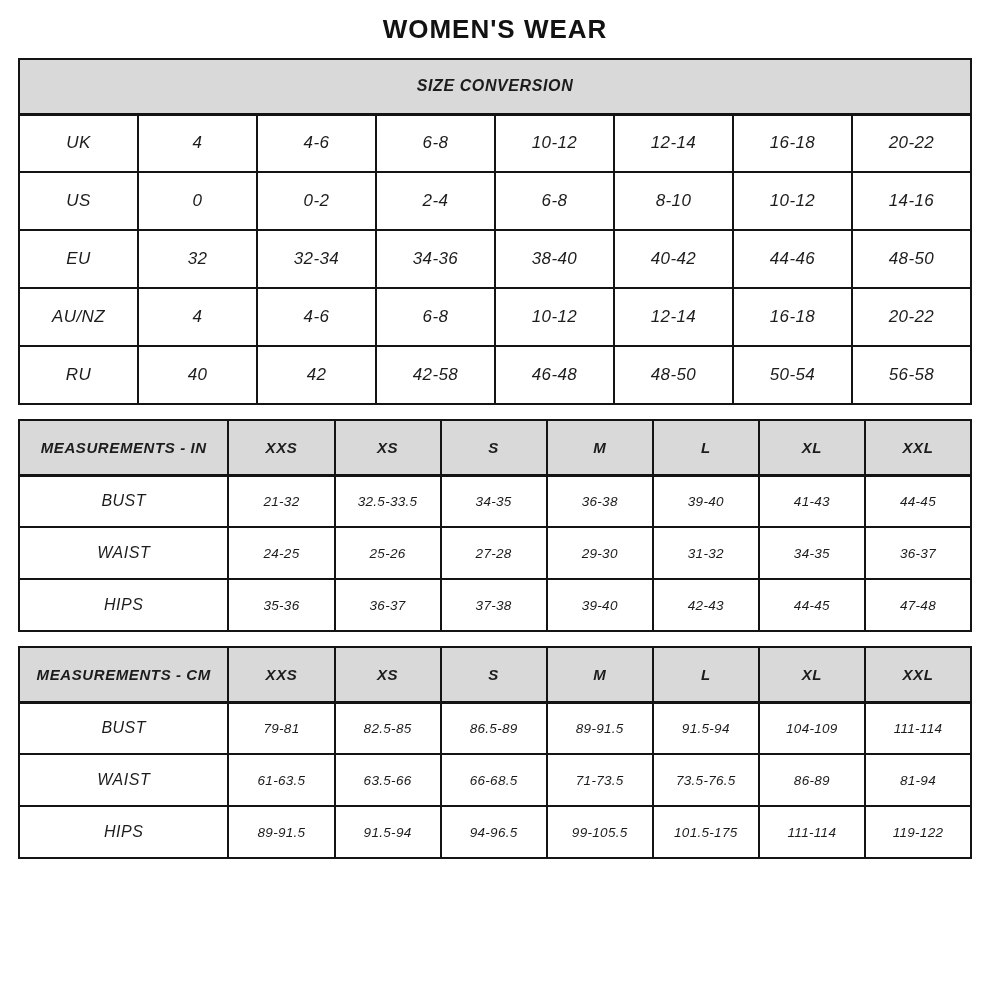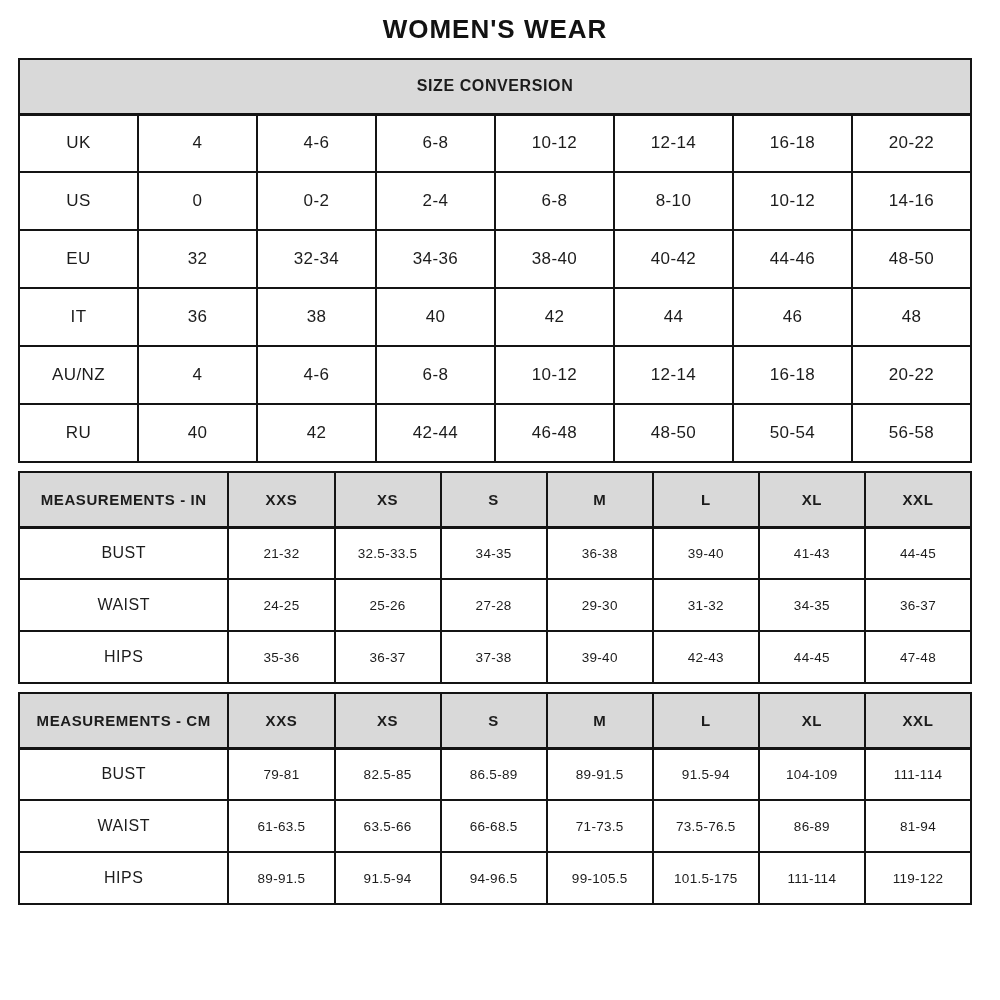--- a/index.html
+++ b/index.html
@@ -17,21 +17,22 @@
     font-size: 26px;
     font-weight: bold;
     letter-spacing: 1px;
     color: #121212;
     margin-bottom: 13px;
   }
   table.tbl {
     width: 100%;
     border-collapse: collapse;
     table-layout: fixed;
-    margin-bottom: 8px;
+    margin-bottom: 14px;
+    font-style: italic;
   }
   table.tbl th, table.tbl td {
     border: 2px solid #141414;
     text-align: center;
     vertical-align: middle;
     background: #ffffff;
   }
   
   .conv .banner {
     background: #d9d9d9;
@@ -101,44 +102,34 @@
         <td>EU</td>
         <td>32</td>
         <td>32-34</td>
         <td>34-36</td>
         <td>38-40</td>
         <td>40-42</td>
         <td>44-46</td>
         <td>48-50</td>
       </tr>
       <tr>
-        <td>IT</td>
-        <td>36</td>
-        <td>38</td>
-        <td>40</td>
-        <td>42</td>
-        <td>44</td>
-        <td>46</td>
-        <td>48</td>
-      </tr>
-      <tr>
         <td>AU/NZ</td>
         <td>4</td>
         <td>4-6</td>
         <td>6-8</td>
         <td>10-12</td>
         <td>12-14</td>
         <td>16-18</td>
         <td>20-22</td>
       </tr>
       <tr>
         <td>RU</td>
         <td>40</td>
         <td>42</td>
-        <td>42-44</td>
+        <td>42-58</td>
         <td>46-48</td>
         <td>48-50</td>
         <td>50-54</td>
         <td>56-58</td>
       </tr>
     </tbody>
   </table>
 
   <table class="tbl meas">
     <thead>

